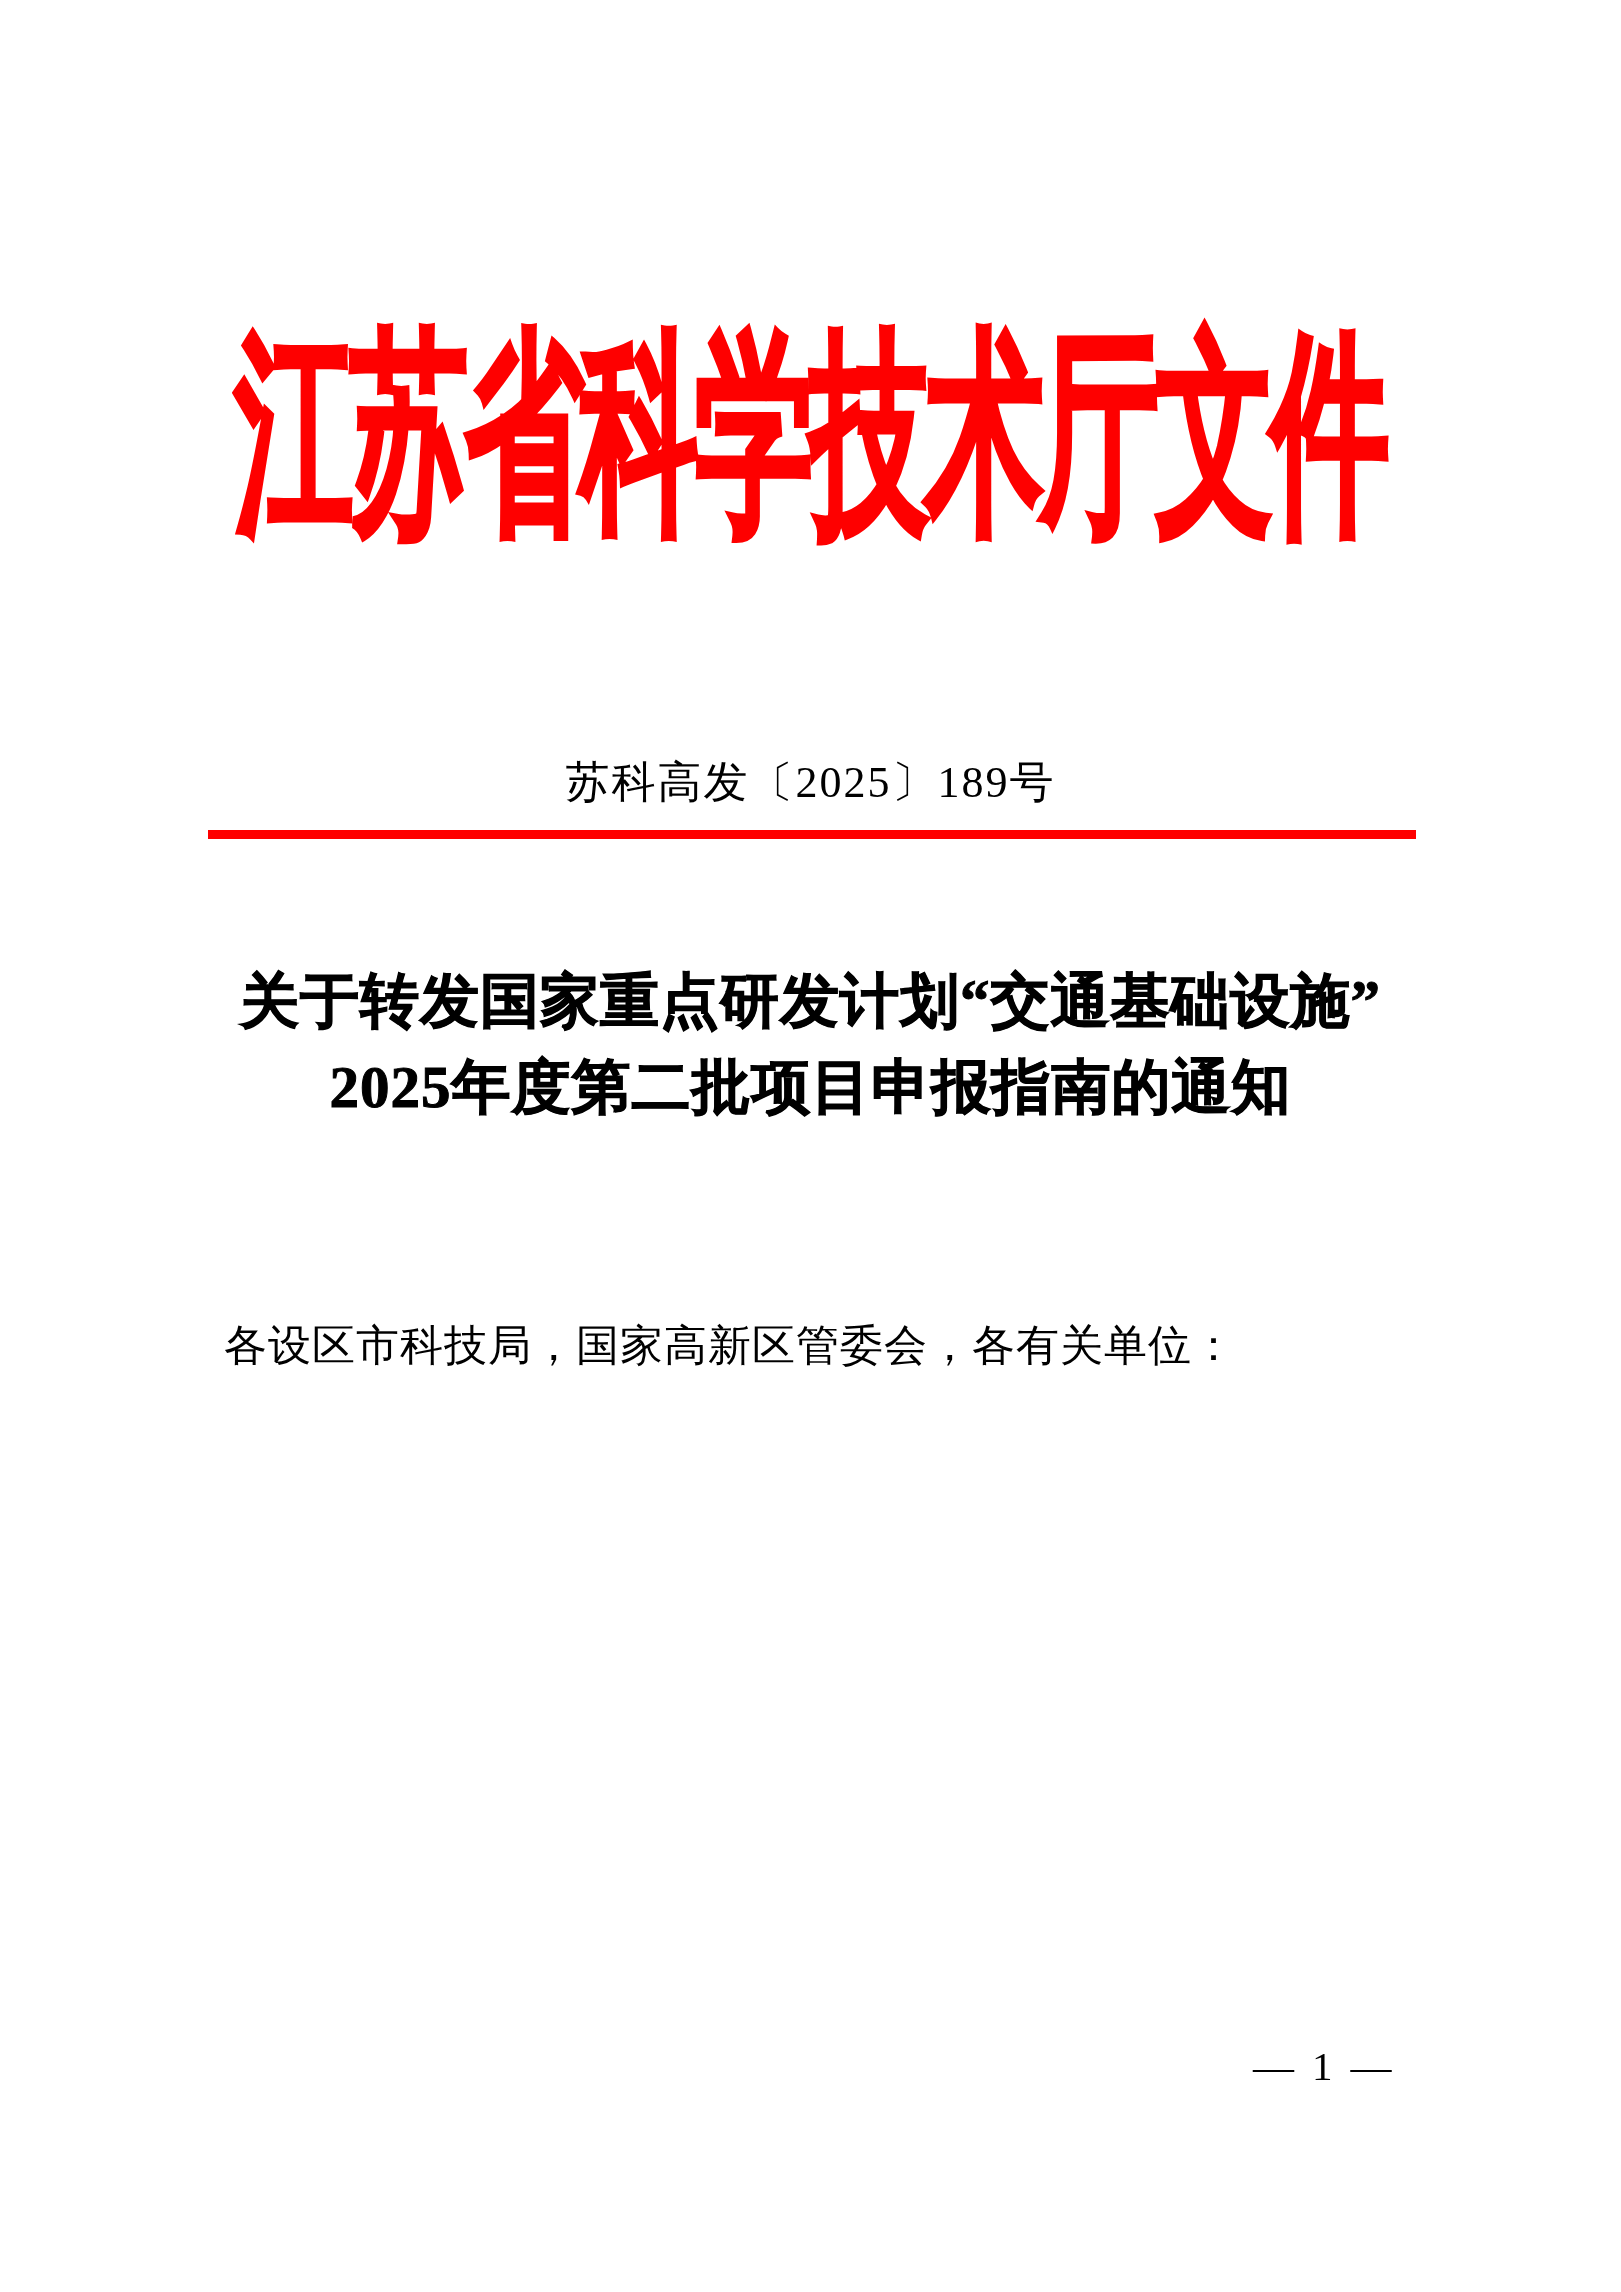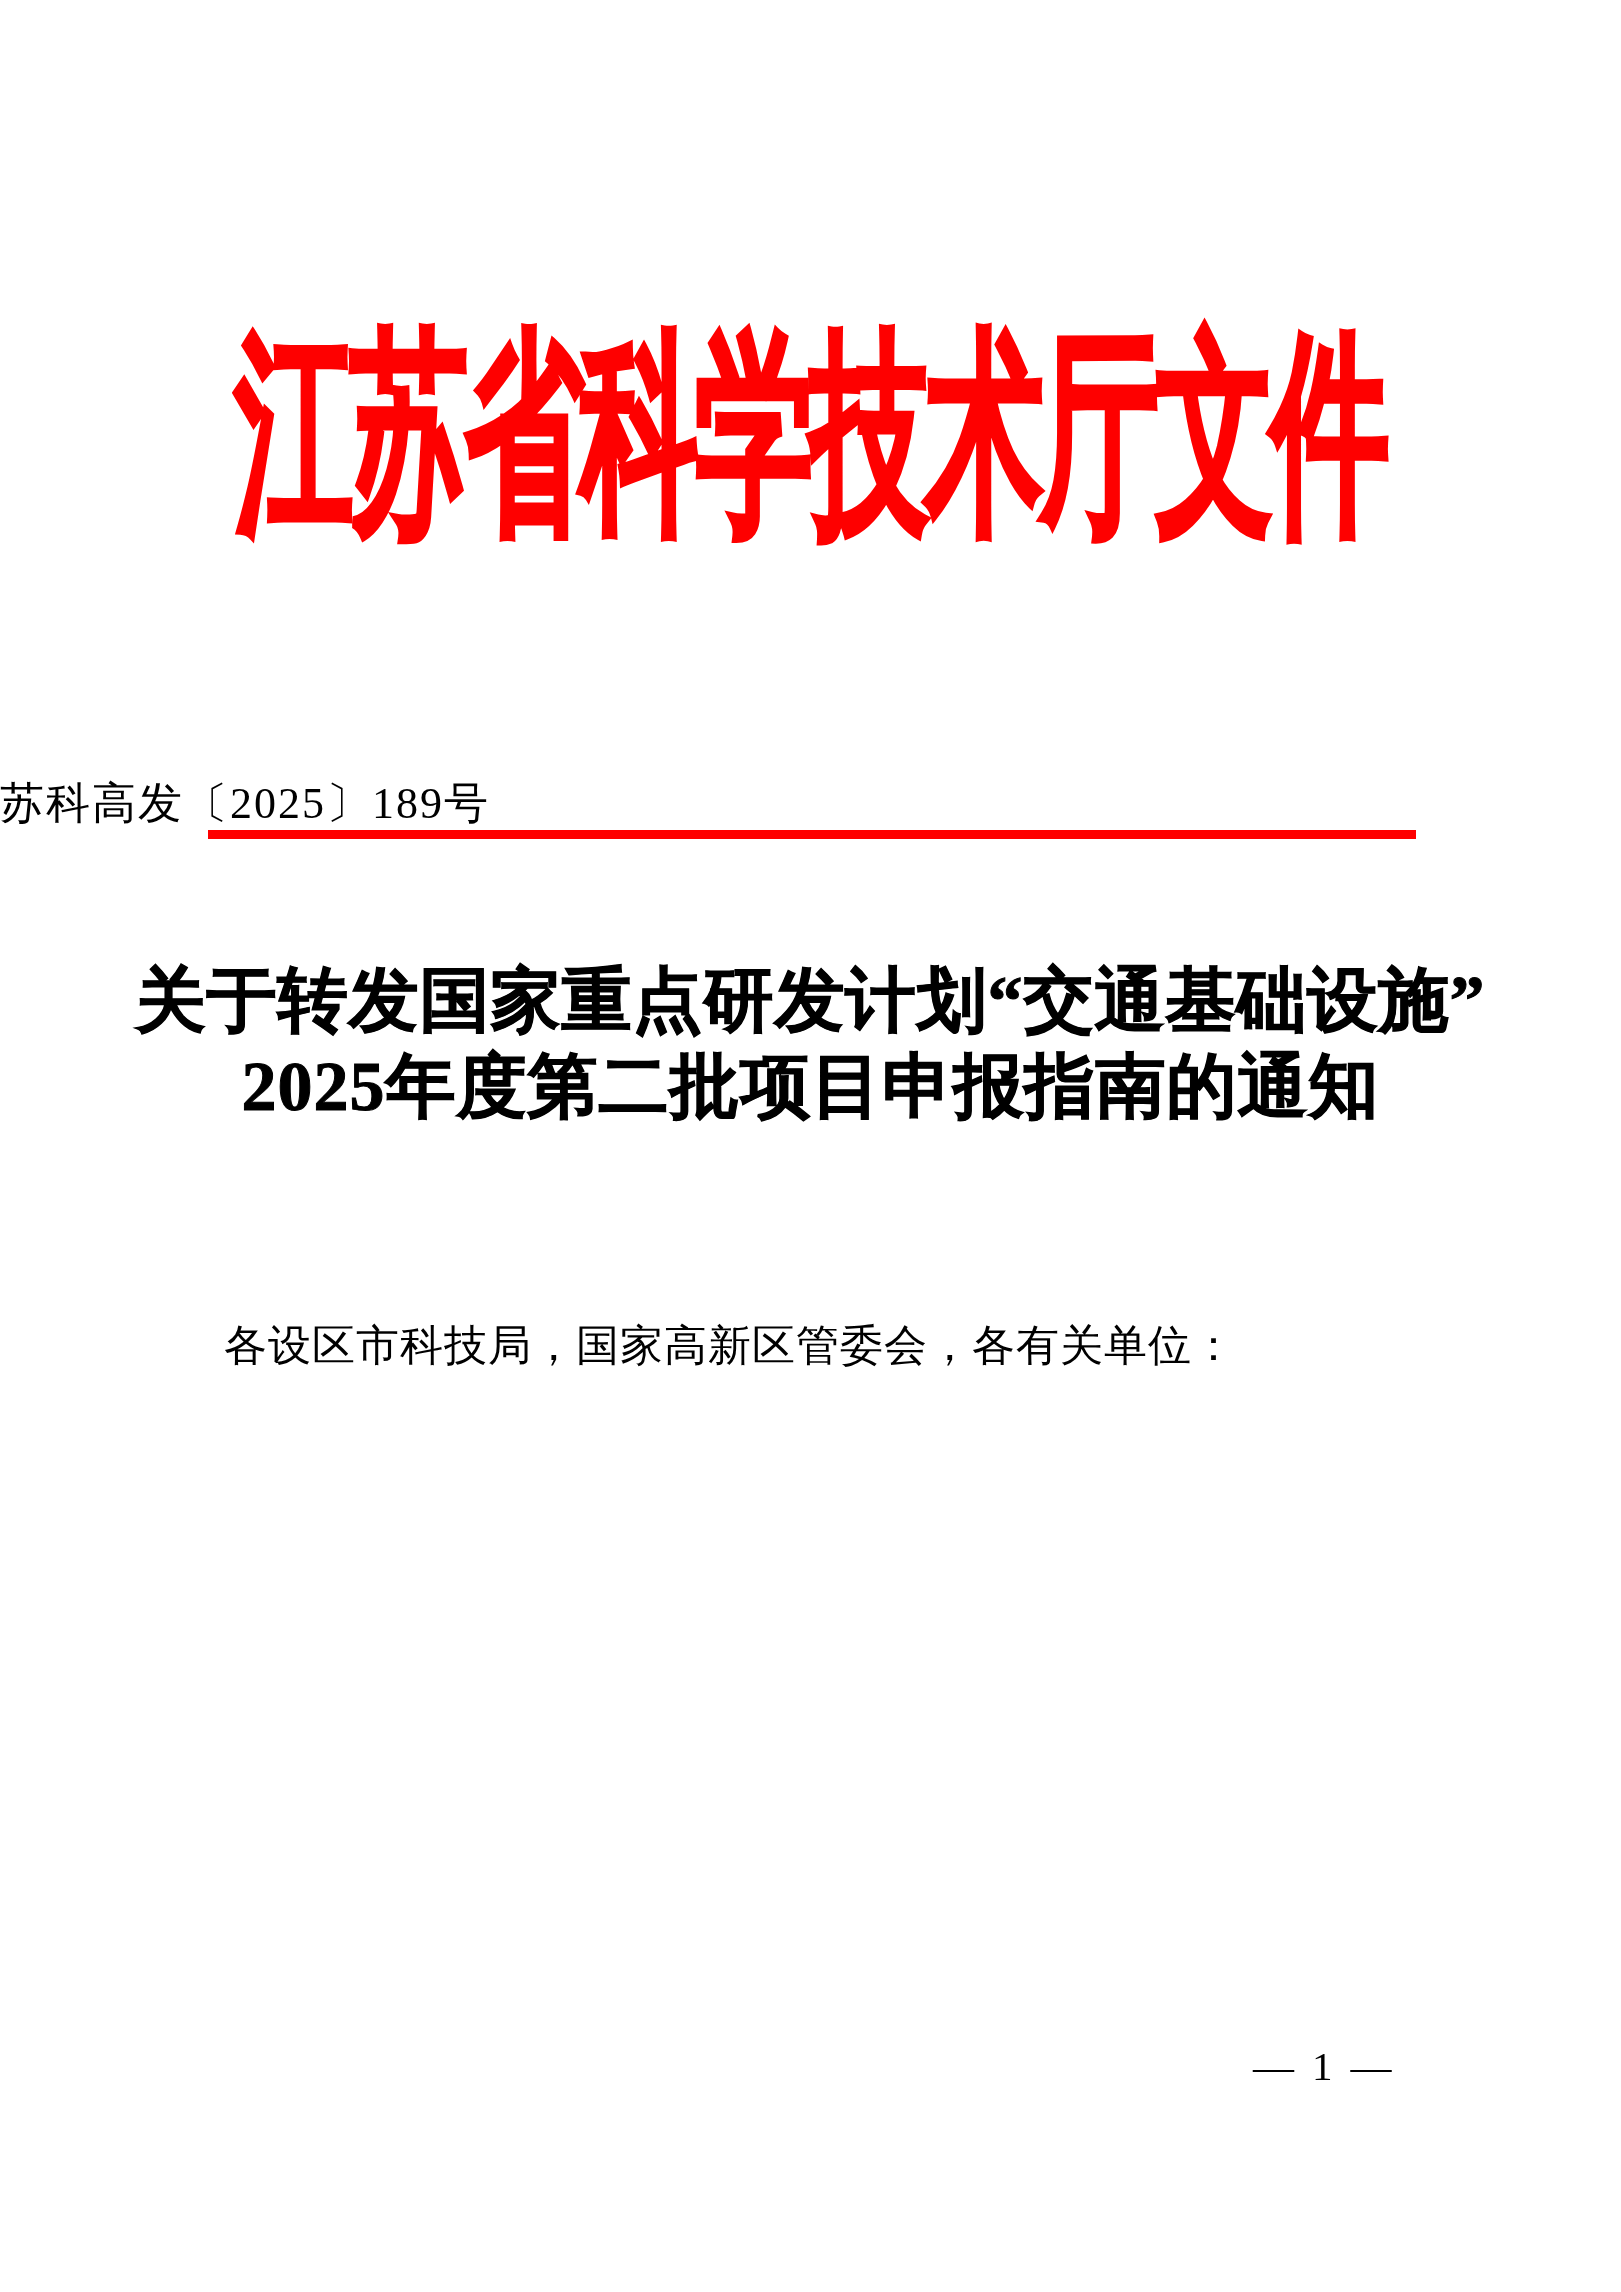--- a/index.html
+++ b/index.html
@@ -36,24 +36,24 @@
     white-space: nowrap;
     transform: scaleY(1.85);
     transform-origin: center;
     -webkit-text-stroke: 2.9px #fe0000;
     line-height: 1;
   }
 
   
   .doc-number {
     position: absolute;
-    top: 778px;
+    top: 757px;
     left: 0;
     right: 0;
-    text-align: left;
+    text-align: center;
     font-size: 44px;
     letter-spacing: 2px;
     line-height: 1.2;
   }
 
   
   .red-divider {
     position: absolute;
     top: 830px;
     left: 208px;
@@ -62,21 +62,21 @@
     background: #fe0000;
   }
 
   
   .doc-title {
     position: absolute;
     top: 958px;
     left: 0;
     right: 0;
     text-align: center;
-    font-size: 70px;
+    font-size: 59px;
     font-weight: bold;
     line-height: 86px;
     -webkit-text-stroke: 1px #000000;
     letter-spacing: 1px;
   }
 
   
   .doc-body {
     position: absolute;
     top: 1290px;

